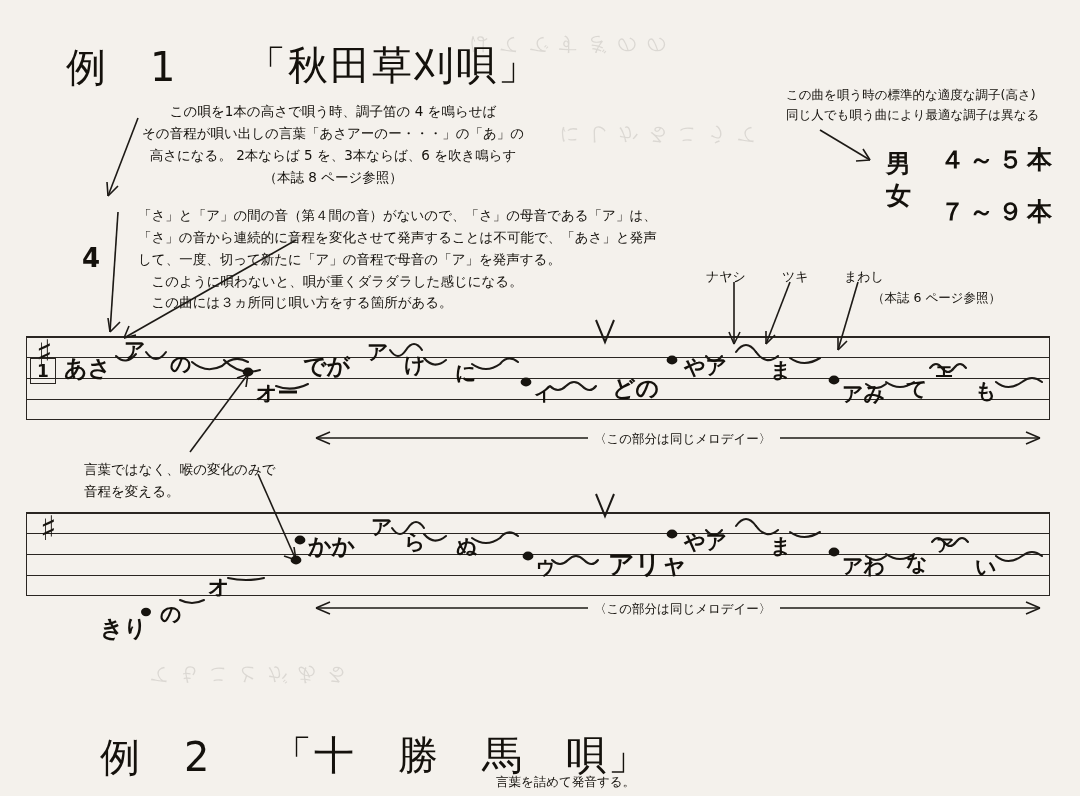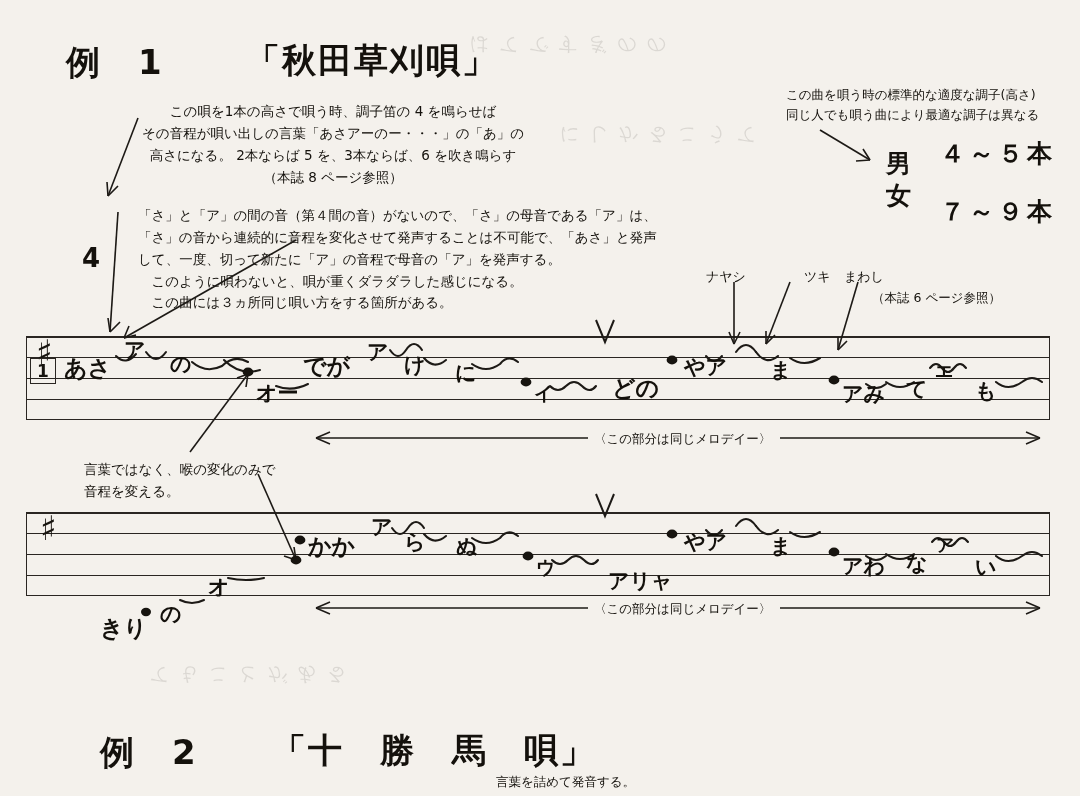--- a/index.html
+++ b/index.html
@@ -20,22 +20,22 @@
     inset: 0;
   }
   
   .t {
     position: absolute;
     white-space: pre;
     line-height: 1.45;
     color: #14110c;
   }
   .title {
-    font-size: 34px;
-    font-weight: bold;
+    font-size: 40px;
+    font-weight: normal;
     letter-spacing: 2px;
   }
   .note {
     font-size: 13.5px;
     line-height: 1.62;
   }
   .small {
     font-size: 12.5px;
     line-height: 1.6;
   }
@@ -128,27 +128,27 @@
 して、一度、切って新たに「ア」の音程で母音の「ア」を発声する。
 　このように唄わないと、唄が重くダラダラした感じになる。
 　この曲には３ヵ所同じ唄い方をする箇所がある。</div>
   <div class="t small" style="left:786px; top:85px;">この曲を唄う時の標準的な適度な調子(高さ)
 同じ人でも唄う曲により最適な調子は異なる</div>
   <div class="t note" style="left:84px; top:459px;">言葉ではなく、喉の変化のみで
 音程を変える。</div>
   <div class="t bracket-note" style="left:872px; top:289px;">（本誌 6 ページ参照）</div>
 
   <div class="t big-label" style="left:886px; top:146px;">男</div>
-  <div class="t big-label" style="left:940px; top:136px;text-align:center;">４～５本</div>
+  <div class="t big-label" style="left:940px; top:142px;text-align:center;">４～５本</div>
   <div class="t big-label" style="left:886px; top:178px;">女</div>
   <div class="t big-label" style="left:940px; top:178px;margin-top:16px;">７～９本</div>
   <div class="t num-big" style="left:82px; top:240px;">4</div>
 
   <div class="t tiny-lbl" style="left:706px; top:268px;">ナヤシ</div>
-  <div class="t tiny-lbl" style="left:804px; top:268px;">ツキ</div>
+  <div class="t tiny-lbl" style="left:782px; top:268px;">ツキ</div>
   <div class="t tiny-lbl" style="left:844px; top:268px;">まわし</div>
 
   <div class="staff" style="left:26px; top:336px; width:1024px; height:84px;">
     <div class="ln" style="top:0px;"></div>
     <div class="ln" style="top:20px;"></div>
     <div class="ln" style="top:41px;"></div>
     <div class="ln" style="top:62px;"></div>
     <div class="ln" style="top:82px;"></div>
   </div>
   <div class="sharp" style="left:36px; top:332px;">♯</div>
@@ -283,21 +283,21 @@
     </div>
   <div id="lyrics-2">
       <div class="t" style="left: 100px; top: 612px; font-size: 23px; font-weight: bold;">きり</div>
       <div class="t" style="left: 160px; top: 599px; font-size: 21px; font-weight: bold;">の</div>
       <div class="t" style="left: 208px; top: 572px; font-size: 21px; font-weight: bold;">オ</div>
       <div class="t" style="left: 308px; top: 530px; font-size: 23px; font-weight: bold;">かか</div>
       <div class="t" style="left: 371px; top: 512px; font-size: 21px; font-weight: bold;">ア</div>
       <div class="t" style="left: 404px; top: 527px; font-size: 21px; font-weight: bold;">ら</div>
       <div class="t" style="left: 456px; top: 531px; font-size: 21px; font-weight: bold;">ぬ</div>
       <div class="t" style="left: 536px; top: 554px; font-size: 19px; font-weight: bold;">ウ</div>
-      <div class="t" style="left: 608px; top: 546px; font-size: 21px; font-weight: bold; margin-top: 20px;">アリャ</div>
+      <div class="t" style="left: 608px; top: 546px; font-size: 26px; font-weight: bold;">アリャ</div>
       <div class="t" style="left: 684px; top: 527px; font-size: 21px; font-weight: bold;">やア</div>
       <div class="t" style="left: 770px; top: 531px; font-size: 21px; font-weight: bold;">ま</div>
       <div class="t" style="left: 842px; top: 551px; font-size: 21px; font-weight: bold;">アわ</div>
       <div class="t" style="left: 906px; top: 548px; font-size: 21px; font-weight: bold;">な</div>
       <div class="t" style="left: 936px; top: 532px; font-size: 18px; font-weight: bold;">ア</div>
       <div class="t" style="left: 975px; top: 552px; font-size: 21px; font-weight: bold;">い</div>
     </div>
 
 </div>
 

